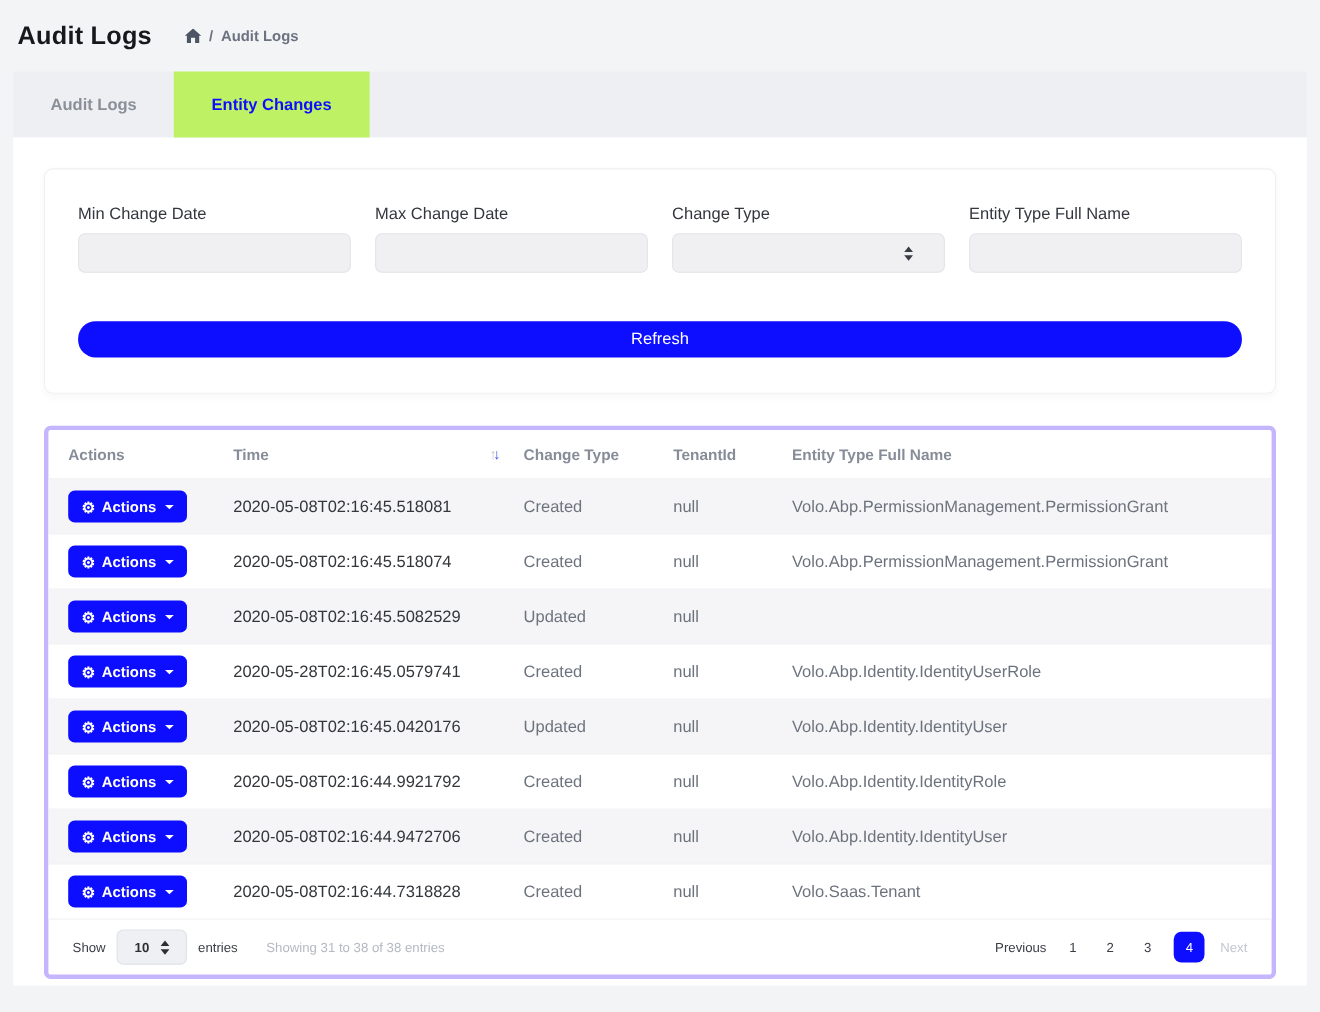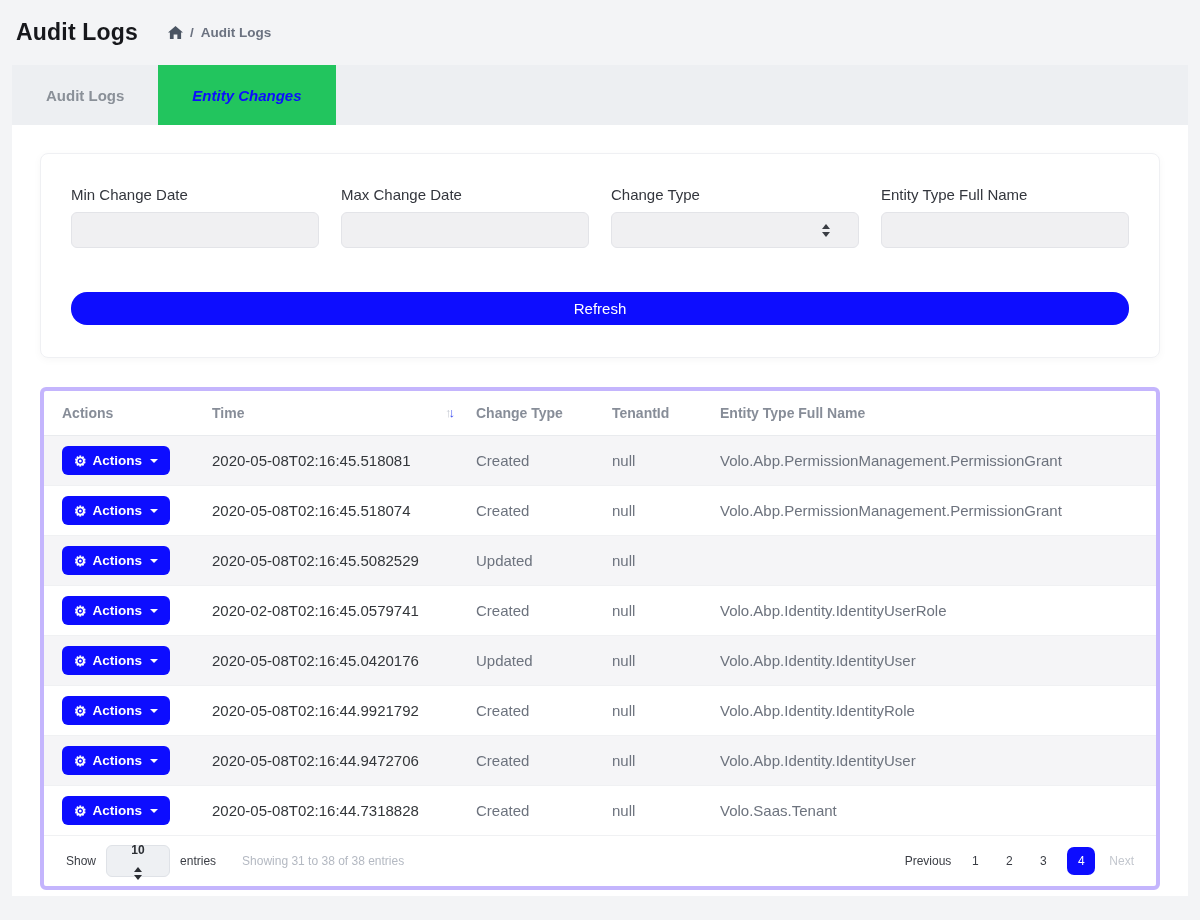--- a/index.html
+++ b/index.html
@@ -48,23 +48,22 @@
   .tab{
     padding:0 34px;
     display:flex;
     align-items:center;
     font-size:15px;
     font-weight:700;
     color:#8a9098;
     cursor:pointer;
   }
   .tab.active{
-    background:#22c55e;
+    background:#bef264;
     color:var(--primary);
-    font-style:italic;
   }
   .panel{
     margin:0 12px;
     background:#ffffff;
     height:771px;
     padding:28px;
   }
   .filter-card{
     border:1px solid #eff0f3;
     border-radius:8px;
@@ -194,21 +193,20 @@
     background:#eef0f3;
     border:1px solid #dfe2e7;
     border-radius:6px;
     display:flex;
     align-items:center;
     justify-content:center;
     gap:10px;
     cursor:pointer;
     font-weight:600;
     color:#2b2e33;
-    flex-direction:column;
   }
   .size-select .updown .u{border-bottom-color:#2b2e33;}
   .size-select .updown .d{border-top-color:#2b2e33;}
   .showing{
     margin-left:26px;
     color:var(--text-light);
   }
   .pagination{
     margin-left:auto;
     display:flex;
@@ -325,21 +323,21 @@
       <div class="td-time">2020-05-08T02:16:45.5082529</div>
       <div class="td-ct">Updated</div>
       <div class="td-tenant">null</div>
     </div>
     <div class="trow">
       <div class="td-actions"><button class="btn-actions">
             <span class="gear">⚙</span>
             <span>Actions</span>
             <span class="caret"></span>
           </button></div>
-      <div class="td-time">2020-02-08T02:16:45.0579741</div>
+      <div class="td-time">2020-05-28T02:16:45.0579741</div>
       <div class="td-ct">Created</div>
       <div class="td-tenant">null</div>
       <div class="td-entity">Volo.Abp.Identity.IdentityUserRole</div>
     </div>
     <div class="trow stripe">
       <div class="td-actions"><button class="btn-actions">
             <span class="gear">⚙</span>
             <span>Actions</span>
             <span class="caret"></span>
           </button></div>

